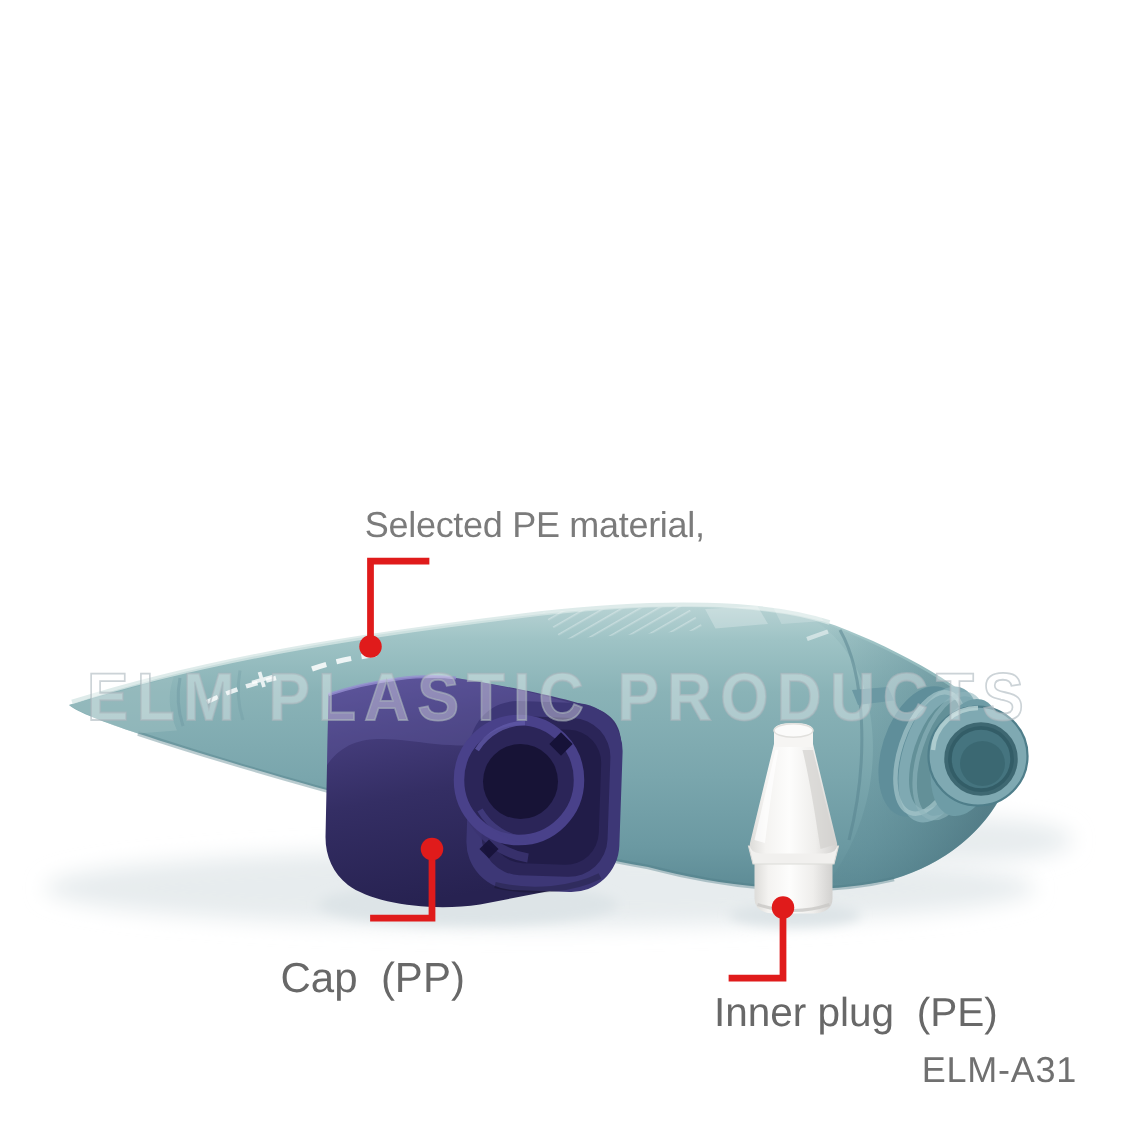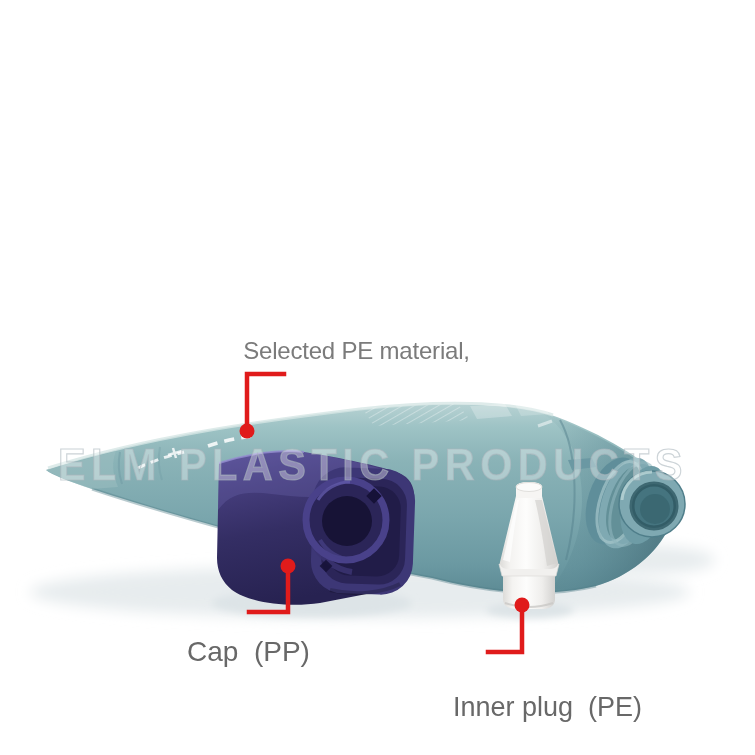--- a/index.html
+++ b/index.html
@@ -10,21 +10,21 @@
   .scene-svg{position:absolute;left:0;top:0;}
   .material-note{
     position:absolute;left:30px;right:72px;top:273px;
     text-align:center;color:#7b7b7b;font-size:24px;line-height:31px;
     letter-spacing:-0.2px;white-space:pre;
   }
   .part-label{
     position:absolute;color:#686868;white-space:pre;
   }
   .cap-label{left:187px;top:636px;font-size:28px;}
-  .plug-label{left:453px;top:660px;font-size:27px;margin-top:32px;}
+  .plug-label{left:476px;top:660px;font-size:27px;}
   .model-code{
     position:absolute;right:37px;top:700px;font-size:24px;color:#707070;
     letter-spacing:0.5px;
   }
 </style>
 </head>
 <body>
 
 <div class="stage">
 
@@ -176,13 +176,14 @@
   </svg>
 
   <div class="material-note">
     <div>Selected PE material,</div>
   </div>
 
   <div class="part-label cap-label">Cap  (PP)</div>
 
   <div class="part-label plug-label">Inner plug  (PE)</div>
 
+  <div class="model-code">ELM-A31</div>
 </div>
 
 </body></html>

